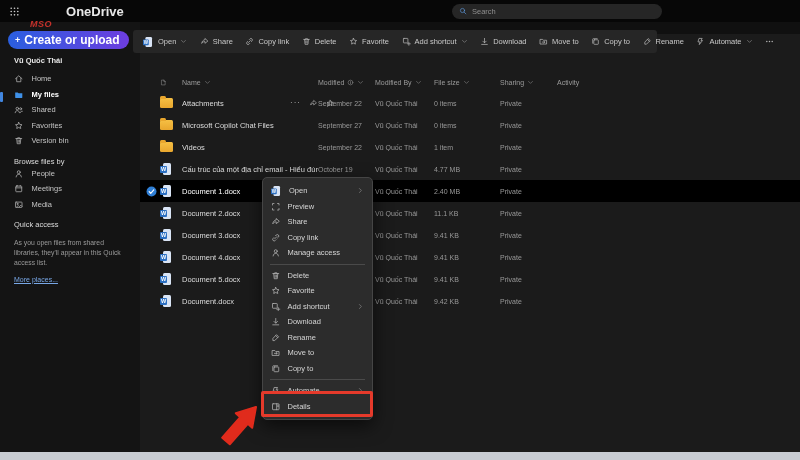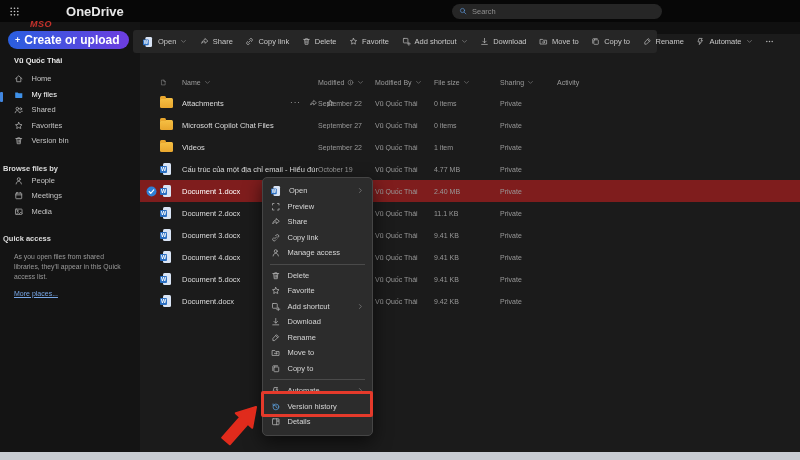--- a/index.html
+++ b/index.html
@@ -33,35 +33,35 @@
     display:flex;align-items:center;padding:0 10px;gap:12.5px;z-index:4;}
   .tb-btn{display:flex;align-items:center;gap:4px;color:#c9c9c9;font-size:7.5px;white-space:nowrap;cursor:pointer;}
   .tb-btn .ic{width:9px;height:9px;color:#b5b5b5;}
   .tb-btn .chev{width:7px;height:7px;color:#9a9a9a;}
 
   
   .sb-inner{padding:30px 0 0 0;}
   .sb-user{padding-left:14px;height:17px;font-size:7.5px;font-weight:bold;color:#e6e6e6;display:flex;align-items:center;margin-bottom:5px;}
   .sb-item{position:relative;height:15.5px;display:flex;align-items:flex-start;gap:8px;padding-left:14px;color:#c4c4c4;font-size:7.5px;cursor:pointer;}
   .sb-item .ic{width:9.5px;height:9.5px;color:#b0b0b0;flex:0 0 auto;}
-  .sb-item.sel{color:#fff;font-weight:normal;}
+  .sb-item.sel{color:#fff;font-weight:bold;}
   .sb-item.sel .ic{color:#3f91e8;}
   .sb-item.sel .selbar{position:absolute;left:0;top:2.5px;width:2.5px;height:10px;background:#4186e0;border-radius:1px;}
-  .sb-sect{padding-left:3px;height:15px;display:flex;align-items:center;font-size:7.5px;font-weight:bold;color:#dcdcdc;margin-top:9px;}
+  .sb-sect{padding-left:14px;height:15px;display:flex;align-items:center;font-size:7.5px;font-weight:normal;color:#dcdcdc;margin-top:2px;}
   .sb-para{padding-left:14px;padding-right:14px;margin-top:6px;font-size:6.8px;line-height:1.45;color:#9a9a9a;}
   .sb-link{margin:7px 0 0 14px;font-size:7px;color:#78a7e6;text-decoration:underline;cursor:pointer;display:inline-block;}
 
   
   .grid{display:grid;grid-template-columns:18px 22px 136px 57px 59px 66px 57px 1fr;align-items:center;padding-left:2px;}
   .thead{position:absolute;left:0;top:40px;width:100%;height:17px;color:#9b9b9b;font-size:7px;}
   .th{display:flex;align-items:center;gap:3px;white-space:nowrap;cursor:pointer;}
   .th .ic{width:7px;height:7px;color:#8a8a8a;}
   .rows{position:absolute;left:0;top:58px;width:100%;}
   .row{height:22px;position:relative;cursor:pointer;}
-  .row.sel{background:#7f1d1d;}
+  .row.sel{background:#000000;}
   .c-name{font-size:7.5px;color:#dcdcdc;white-space:nowrap;overflow:hidden;text-overflow:ellipsis;display:flex;align-items:center;gap:4px;}
   .row.sel .c-name{color:#fff;}
   .c-dim{font-size:7px;color:#999;white-space:nowrap;overflow:hidden;}
   .c-check{display:flex;align-items:center;justify-content:center;}
   .c-check .ic{width:11px;height:11px;}
   .c-ficon{display:flex;align-items:center;}
   .hovers{position:absolute;left:150px;top:0;height:22px;display:flex;align-items:center;gap:8px;color:#a8a8a8;}
   .hovers .ic{width:8.5px;height:8.5px;}
   .hovers .dots{font-size:8px;letter-spacing:1px;line-height:1;}
 
@@ -691,29 +691,20 @@
           </svg>
         </span>
       <span>Automate</span>
       <span class="sub" data-icon="chev-right-icon">
           <svg viewBox="0 0 16 16" fill="none" stroke="currentColor" stroke-width="1.3" stroke-linecap="round" stroke-linejoin="round">
             <path d="M5.5 3.5 L10 8 L5.5 12.5"></path>
           </svg>
         </span>
     </div>
     <div class="mi">
-      <span class="ic blue" data-icon="history-icon">
-          <svg viewBox="0 0 16 16" fill="none" stroke="currentColor" stroke-width="1.3" stroke-linecap="round" stroke-linejoin="round">
-            <circle cx="8.3" cy="8.3" r="4.9"></circle>
-            <path d="M8.3 5.6 v2.9 l2 1.2 M3.4 3.2 v2.8 h2.8"></path>
-          </svg>
-        </span>
-      <span>Version history</span>
-    </div>
-    <div class="mi">
       <span class="ic" data-icon="details-icon">
           <svg viewBox="0 0 16 16" fill="none" stroke="currentColor" stroke-width="1.3" stroke-linecap="round" stroke-linejoin="round">
             <rect x="2.5" y="3" width="11" height="10" rx="1"></rect>
             <path d="M9.6 3 v10 M11.2 5.4 h1.2 M11.2 7.4 h1.2"></path>
           </svg>
         </span>
       <span>Details</span>
     </div>
   </div>
 

